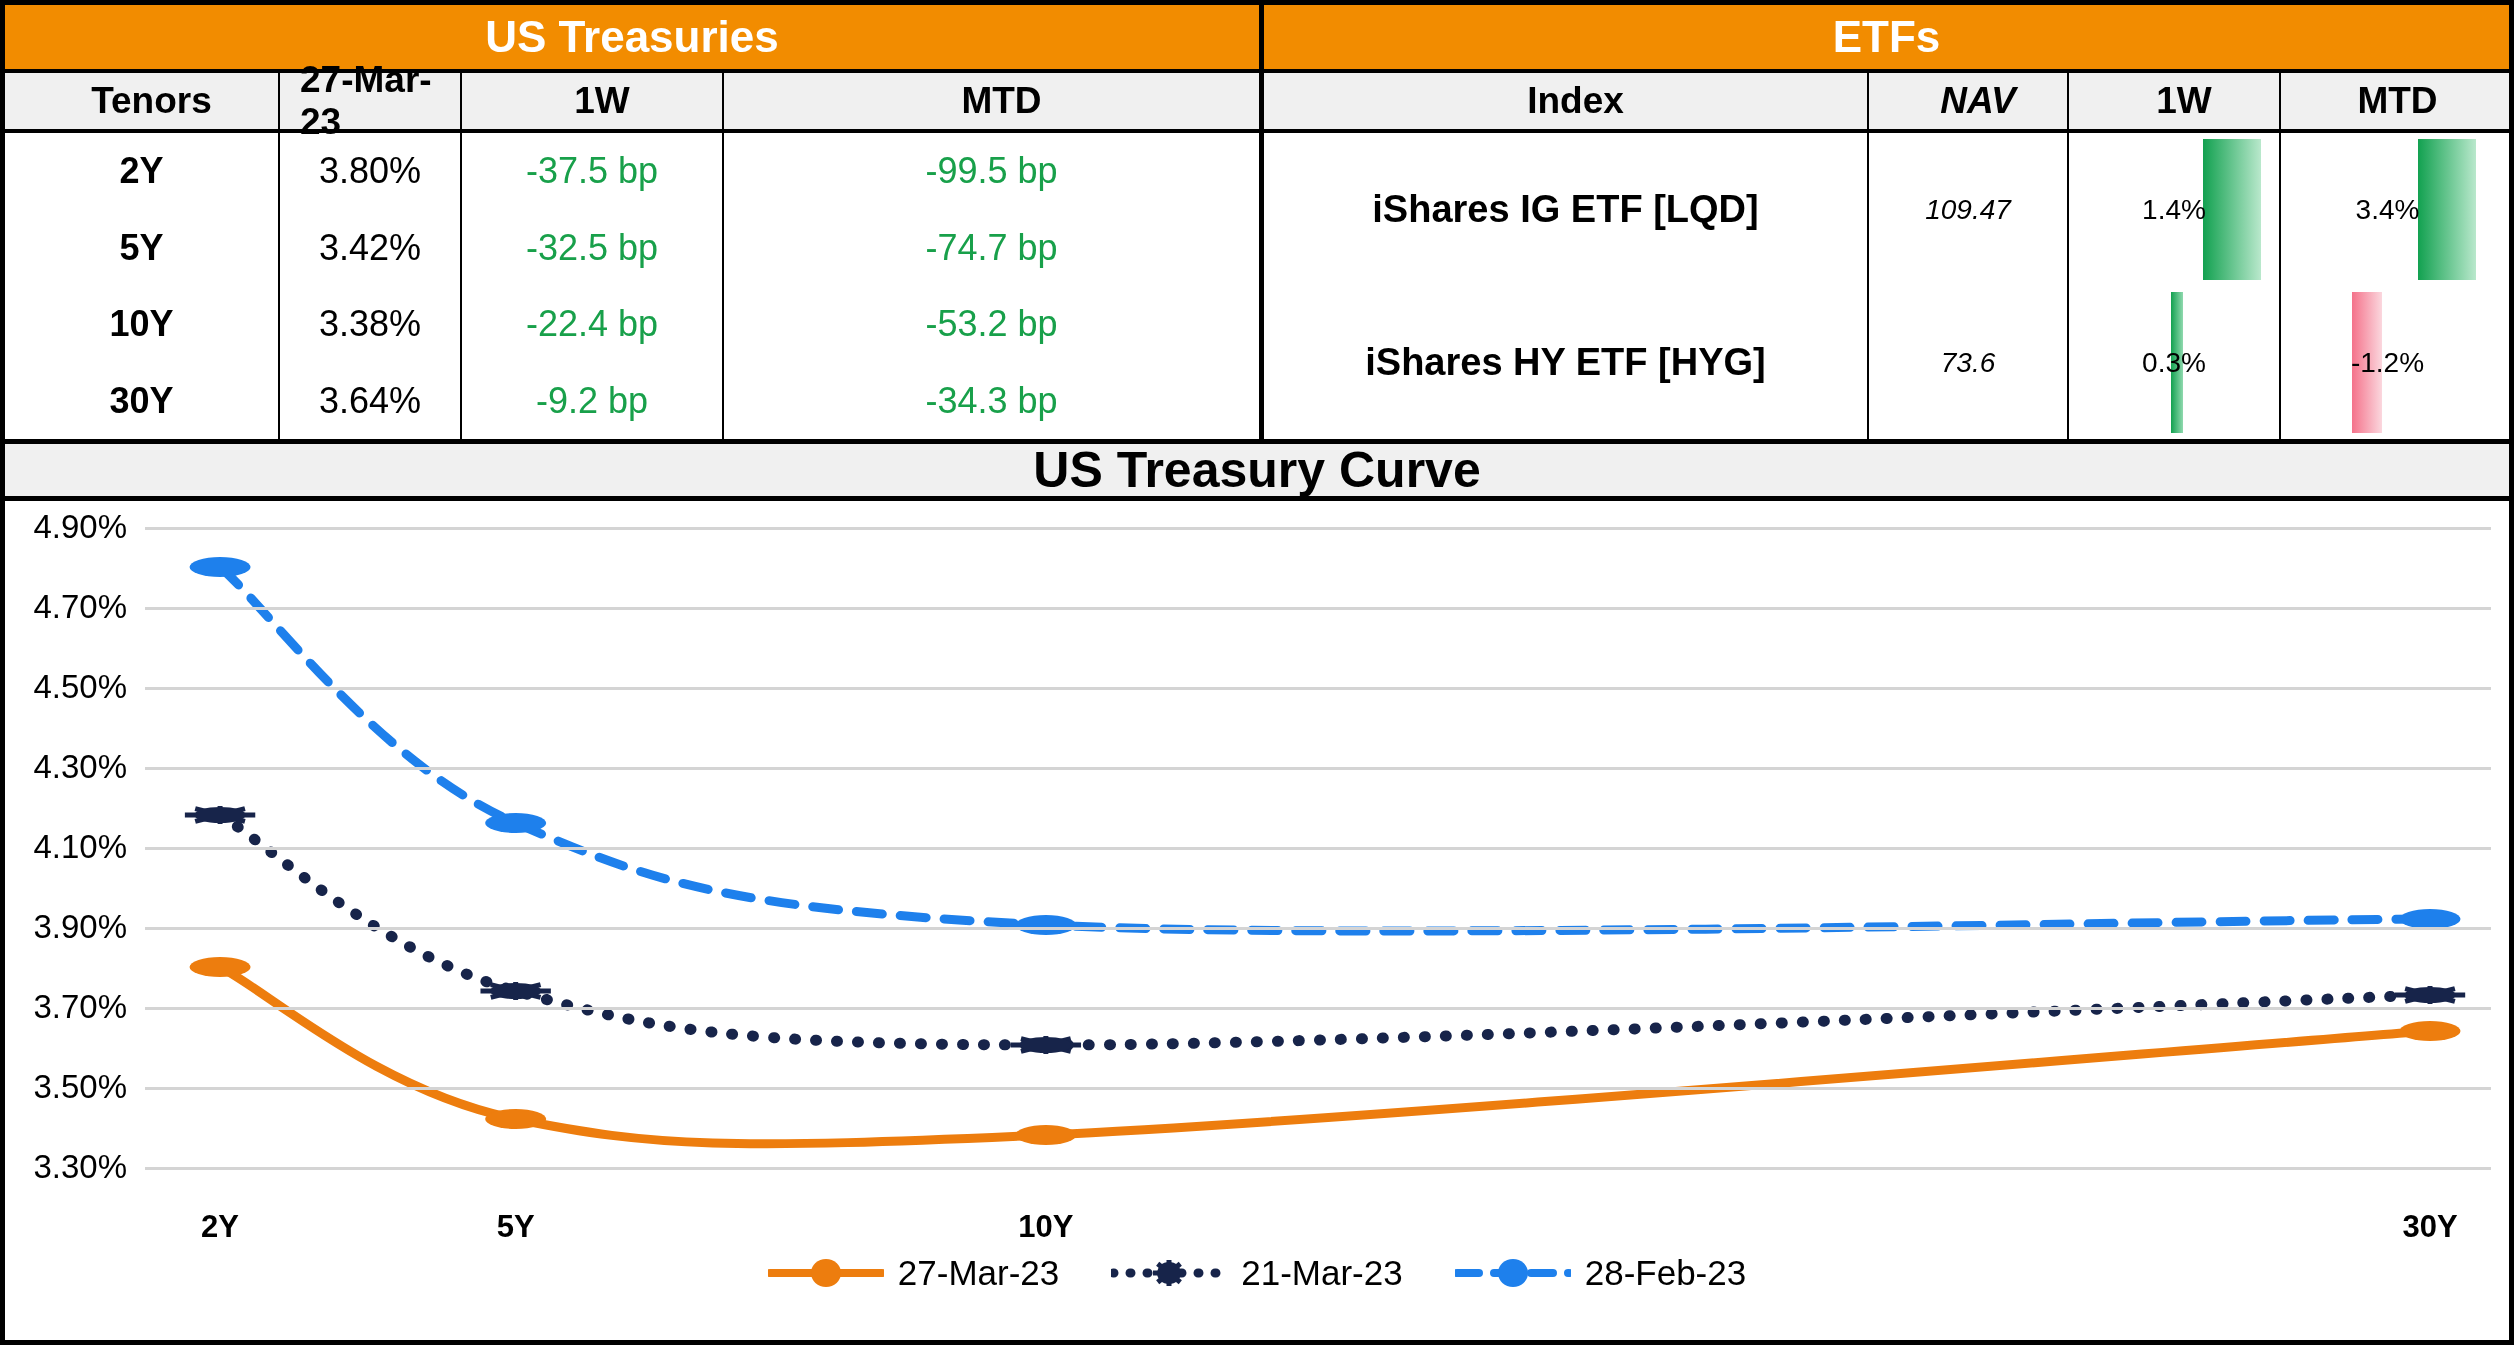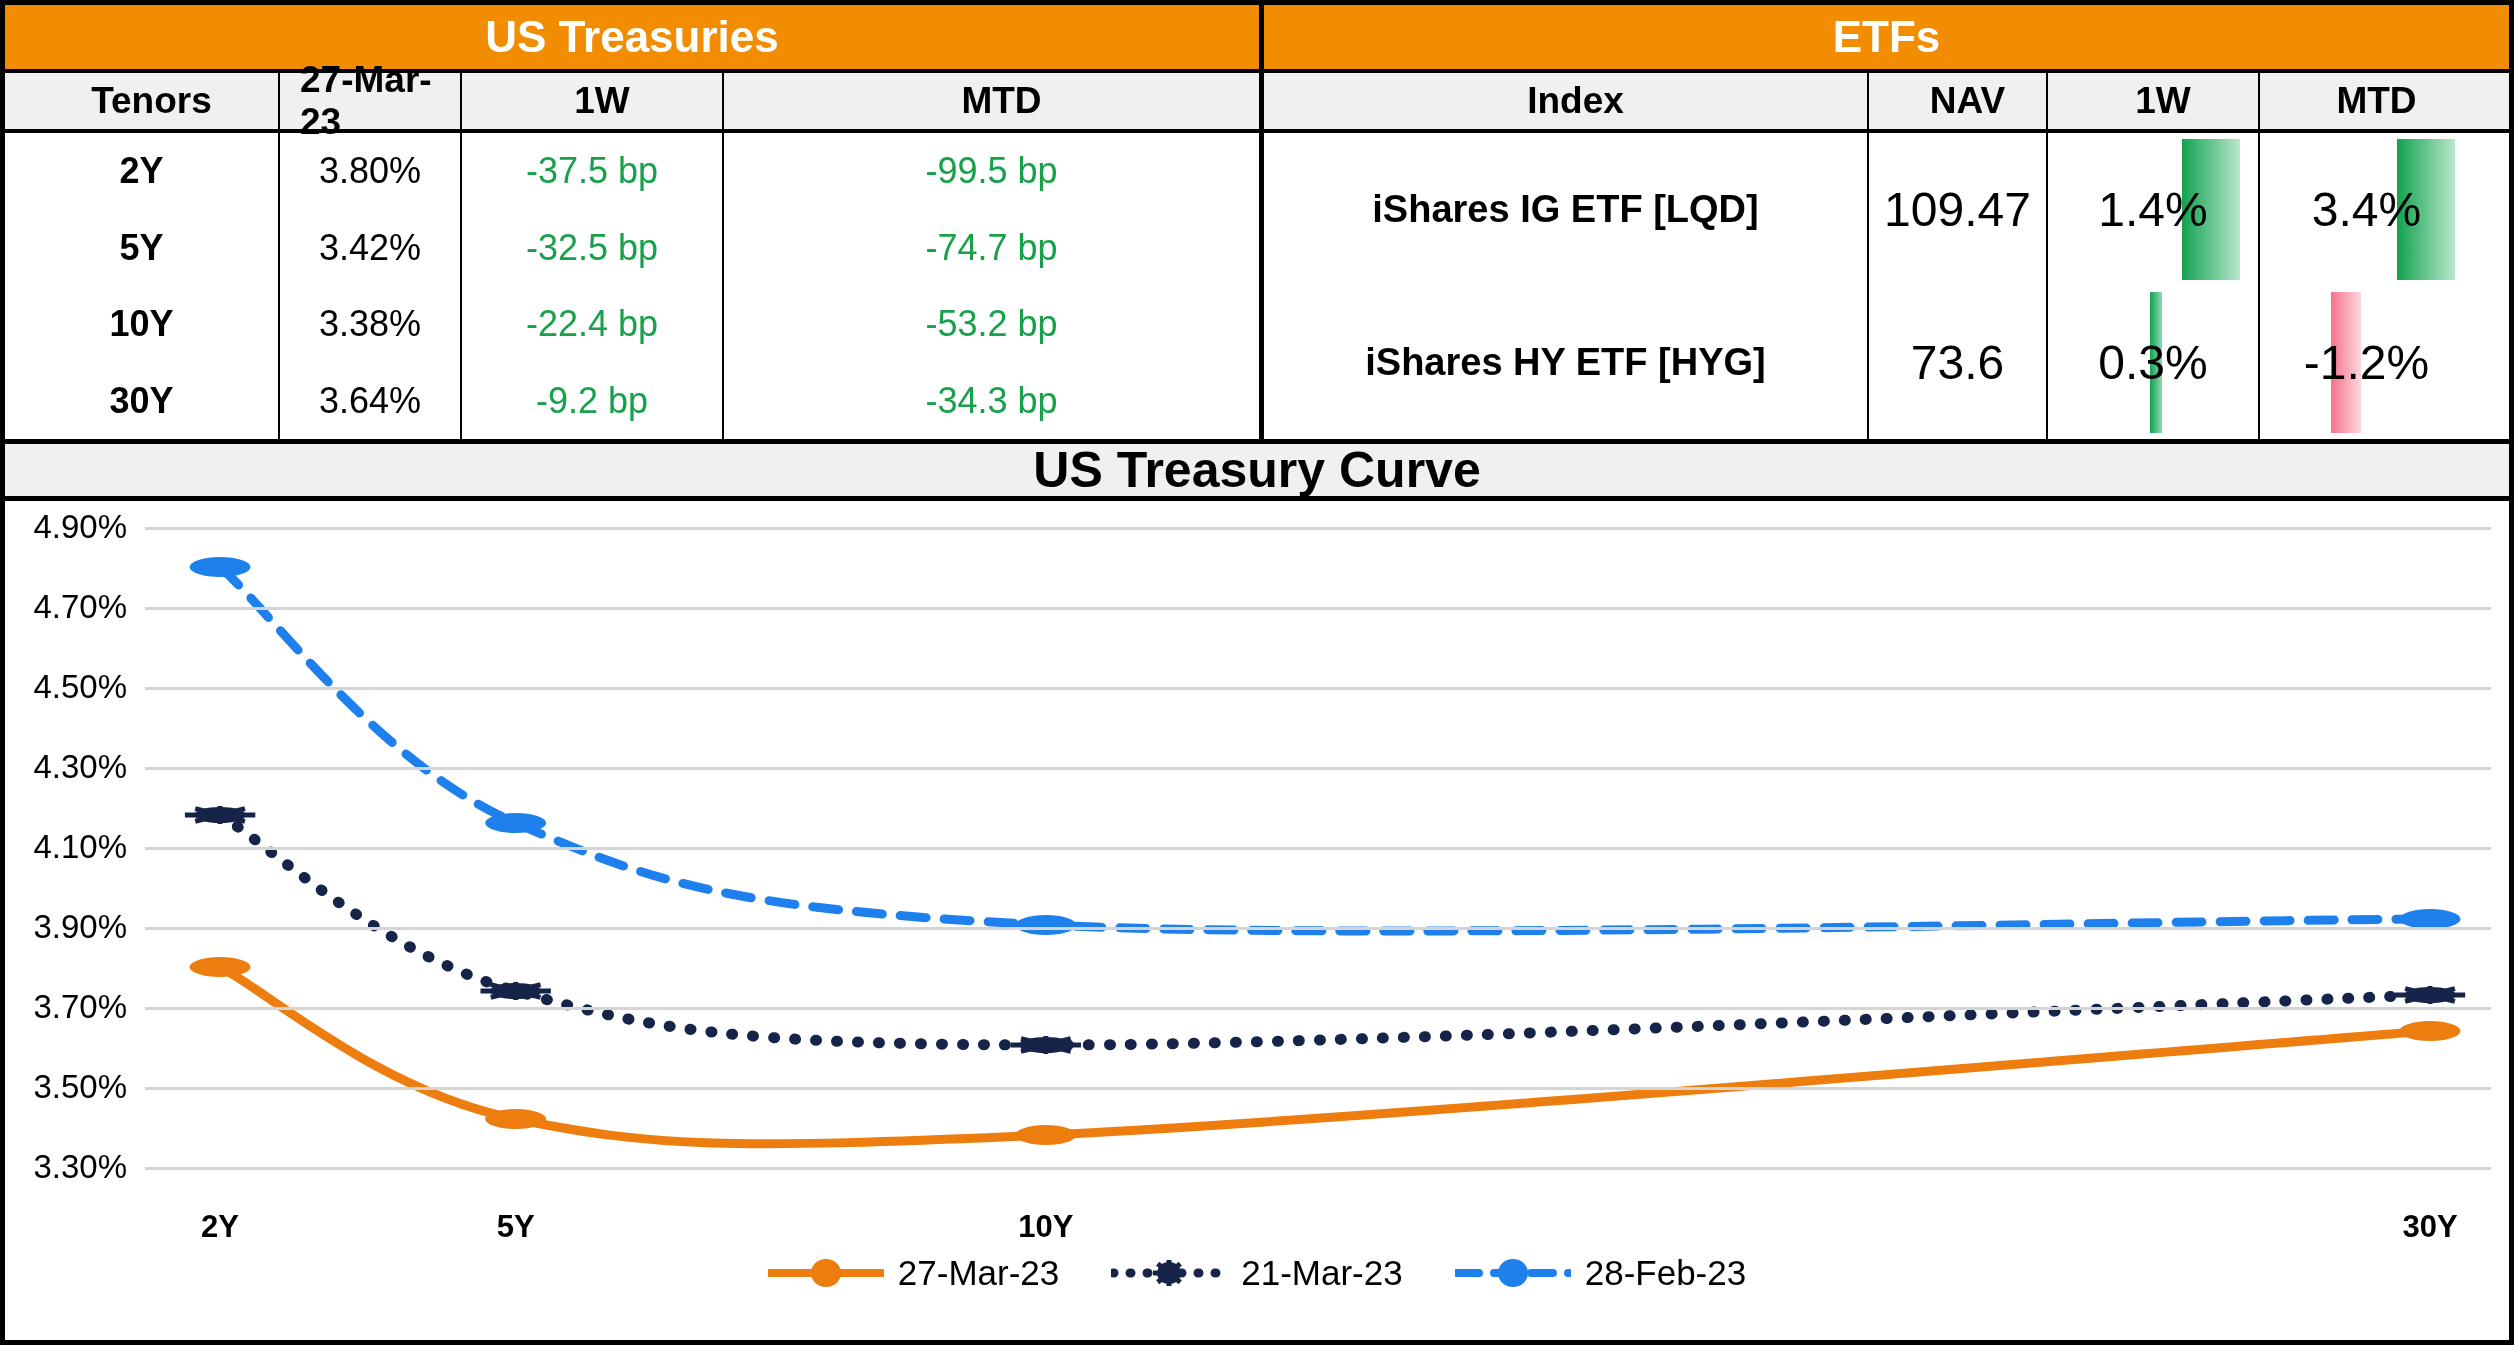--- a/index.html
+++ b/index.html
@@ -91,30 +91,30 @@
   .green { color: #18A04A; }
 
   
   .c-tenor { width: 275px; }
   .c-date  { width: 182px; }
   .c-1w    { width: 262px; }
   .c-mtd   { width: 535px; }
 
   
   .e-index { width: 605px; }
-  .e-nav   { width: 179px; }
+  .e-nav   { width: 200px; font-style: italic; }
   .e-1w    { width: 212px; }
   .e-mtd   { width: 213px; }
 
   .etf-cell {
     flex: 1;
     display: flex;
     align-items: center;
     justify-content: center;
-    font-size: 48px;
+    font-size: 28px;
     position: relative;
   }
   .etf-name { font-weight: bold; font-size: 38px; }
   .databar {
     position: absolute;
     top: 6px;
     bottom: 6px;
     z-index: 0;
   }
   .bar-pos-lg {

